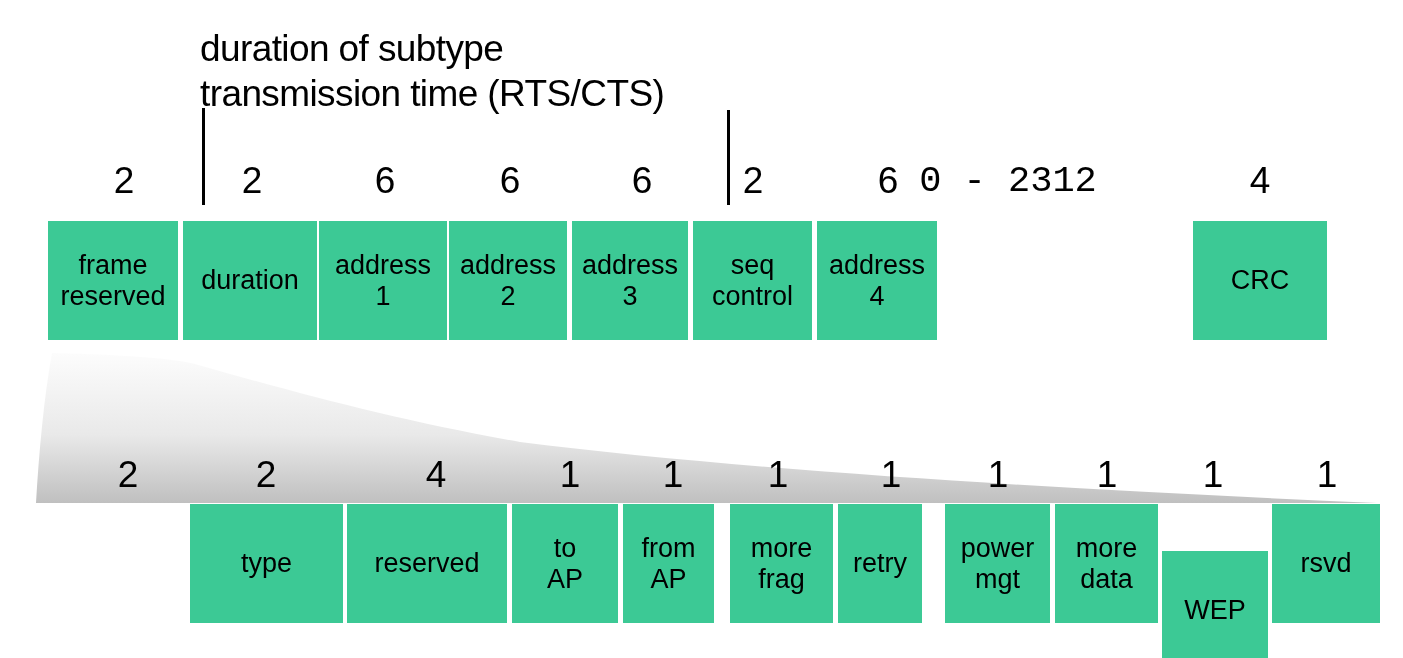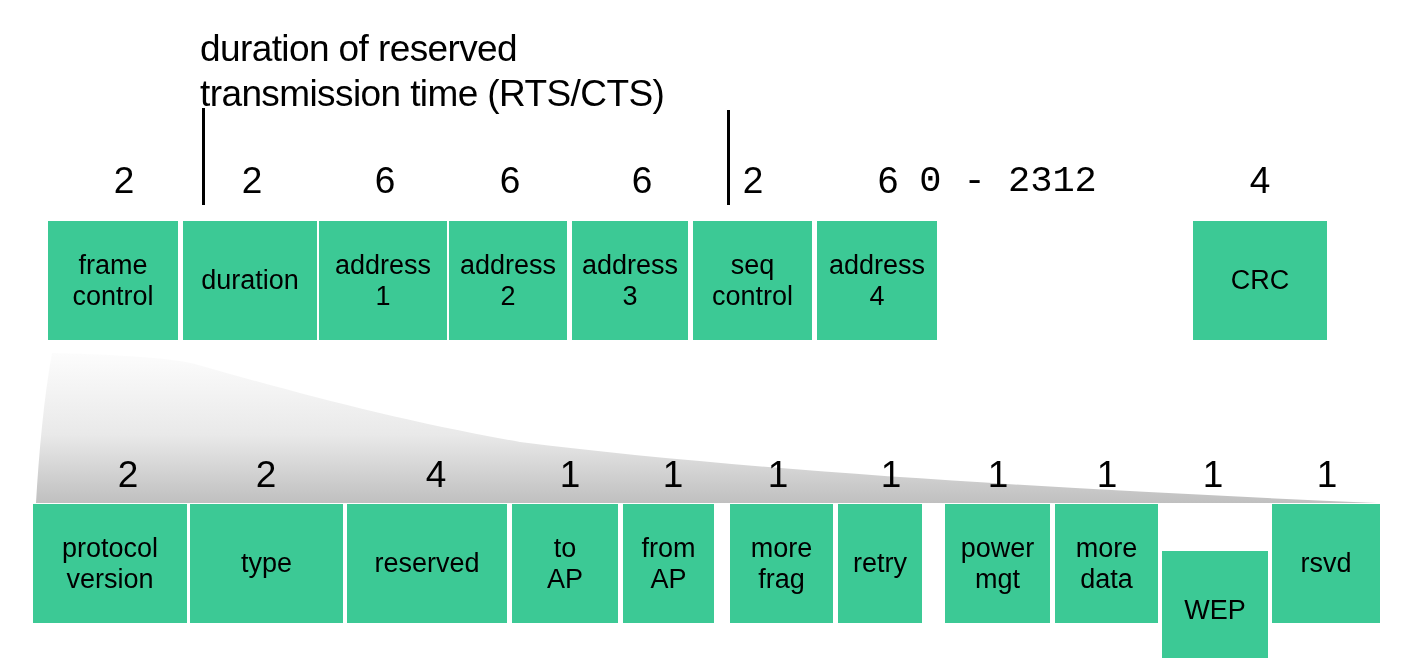--- a/index.html
+++ b/index.html
@@ -61,37 +61,37 @@
       </linearGradient>
     </defs>
     <path d="M 52 353
              C 100 354 168 357 195 364
              C 300 394 400 421 520 442
              C 760 472 1080 490 1377 503
              L 36 503
              C 39 452 44 397 52 353 Z" fill="url(#sw)"></path>
   </svg>
 
-  <div class="note" style="left:200px; top:26px;">duration of reserved
+  <div class="note" style="left:200px; top:26px;">duration of subtype
 transmission time (RTS/CTS)</div>
   <div class="tick" style="left:202px; top:108px; height:97px;"></div>
   <div class="tick" style="left:727px; top:110px; height:95px;"></div>
 
   <span class="num r1" style="left:124px;">2</span>
   <span class="num r1" style="left:252px;">2</span>
   <span class="num r1" style="left:385px;">6</span>
   <span class="num r1" style="left:510px;">6</span>
   <span class="num r1" style="left:642px;">6</span>
   <span class="num r1" style="left:753px;">2</span>
   <span class="num r1" style="left:888px;">6</span>
   <span class="num r1" style="left:1008px;font-family:Liberation Mono, monospace;">0 - 2312</span>
   <span class="num r1" style="left:1260px;">4</span>
 
   <div class="box r1box" style="left: 48px; width: 130px; background: rgb(60, 201, 149);">frame
-control</div>
+reserved</div>
   <div class="box r1box" style="left: 183px; width: 134px; background: rgb(60, 201, 149);">duration</div>
   <div class="box r1box" style="left: 319px; width: 128px; background: rgb(60, 201, 149);">address
 1</div>
   <div class="box r1box" style="left: 449px; width: 118px; background: rgb(60, 201, 149);">address
 2</div>
   <div class="box r1box" style="left: 572px; width: 116px; background: rgb(60, 201, 149);">address
 3</div>
   <div class="box r1box" style="left: 693px; width: 119px; background: rgb(60, 201, 149);">seq
 control</div>
   <div class="box r1box" style="left: 817px; width: 120px; background: rgb(60, 201, 149);">address
@@ -103,22 +103,20 @@
   <span class="num r2" style="left:436px;">4</span>
   <span class="num r2" style="left:570px;">1</span>
   <span class="num r2" style="left:673px;">1</span>
   <span class="num r2" style="left:778px;">1</span>
   <span class="num r2" style="left:891px;">1</span>
   <span class="num r2" style="left:998px;">1</span>
   <span class="num r2" style="left:1107px;">1</span>
   <span class="num r2" style="left:1213px;">1</span>
   <span class="num r2" style="left:1327px;">1</span>
 
-  <div class="box r2box" style="left: 33px; width: 154px; background: rgb(60, 201, 149);">protocol
-version</div>
   <div class="box r2box" style="left: 190px; width: 153px; background: rgb(60, 201, 149);">type</div>
   <div class="box r2box" style="left: 347px; width: 160px; background: rgb(60, 201, 149);">reserved</div>
   <div class="box r2box" style="left: 512px; width: 106px; background: rgb(60, 201, 149);">to
 AP</div>
   <div class="box r2box" style="left: 623px; width: 91px; background: rgb(60, 201, 149);">from
 AP</div>
   <div class="box r2box" style="left: 730px; width: 103px; background: rgb(60, 201, 149);">more
 frag</div>
   <div class="box r2box" style="left: 838px; width: 84px; background: rgb(60, 201, 149);">retry</div>
   <div class="box r2box" style="left: 945px; width: 105px; background: rgb(60, 201, 149);">power

